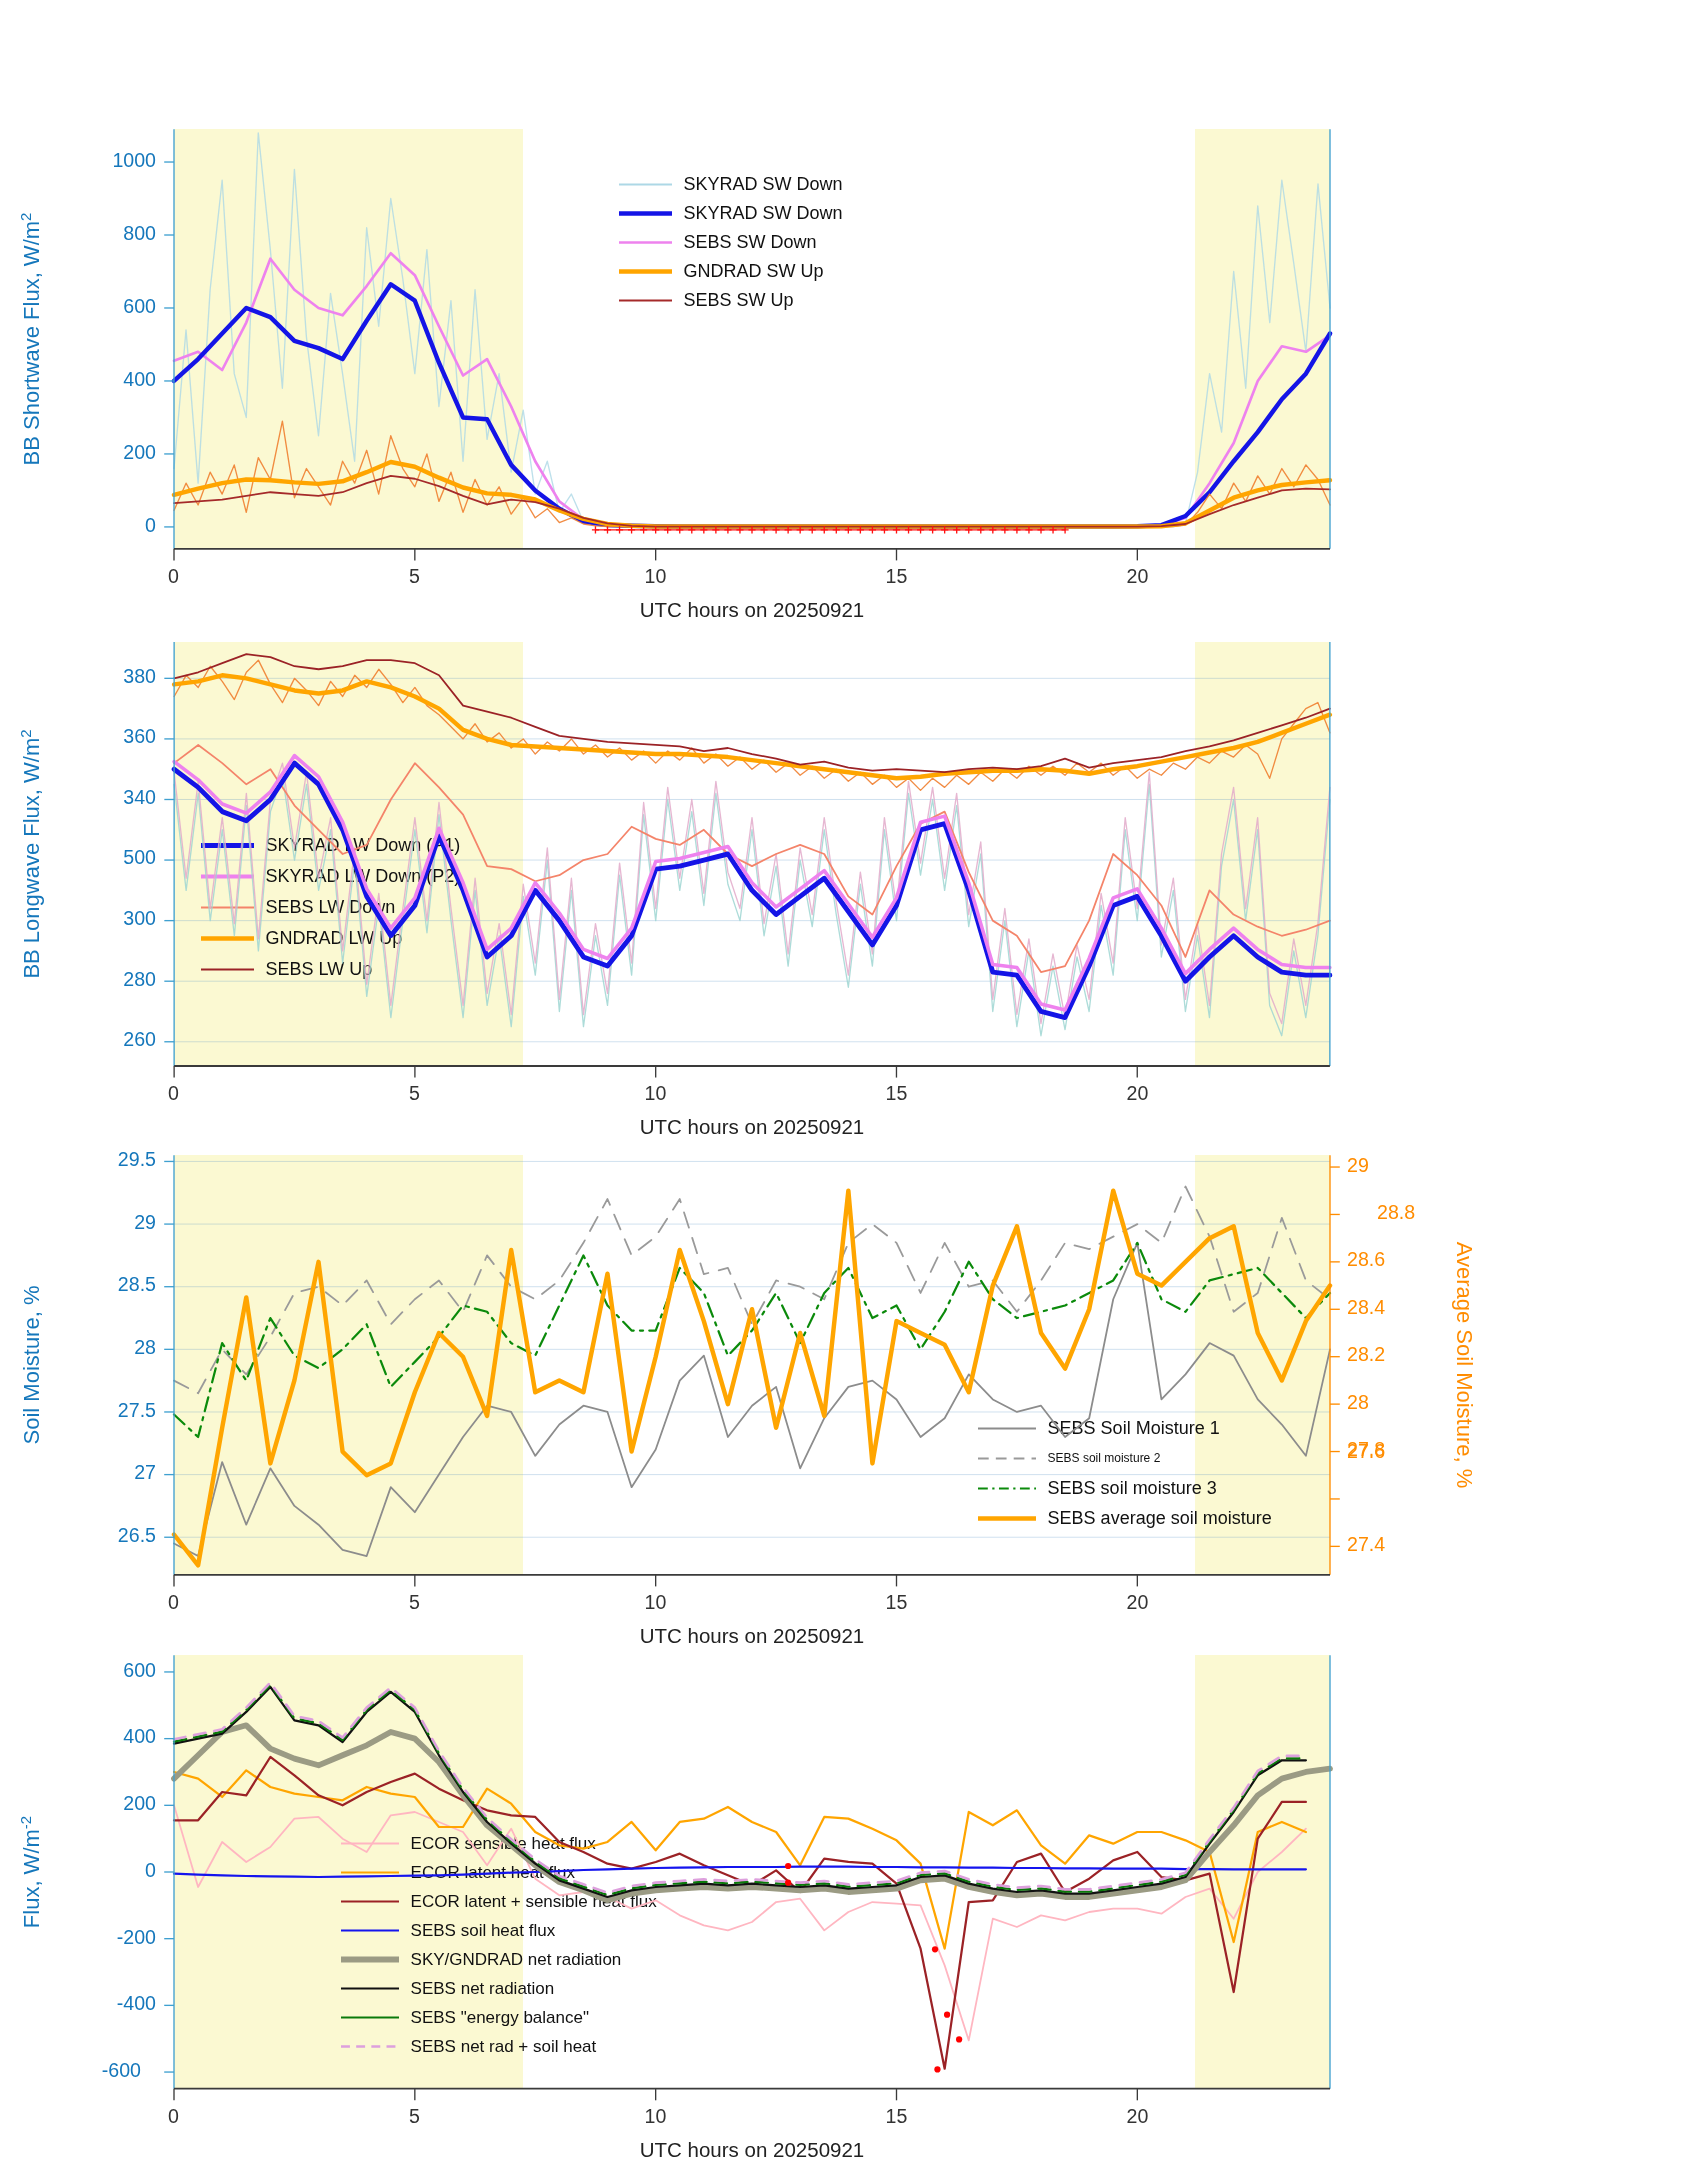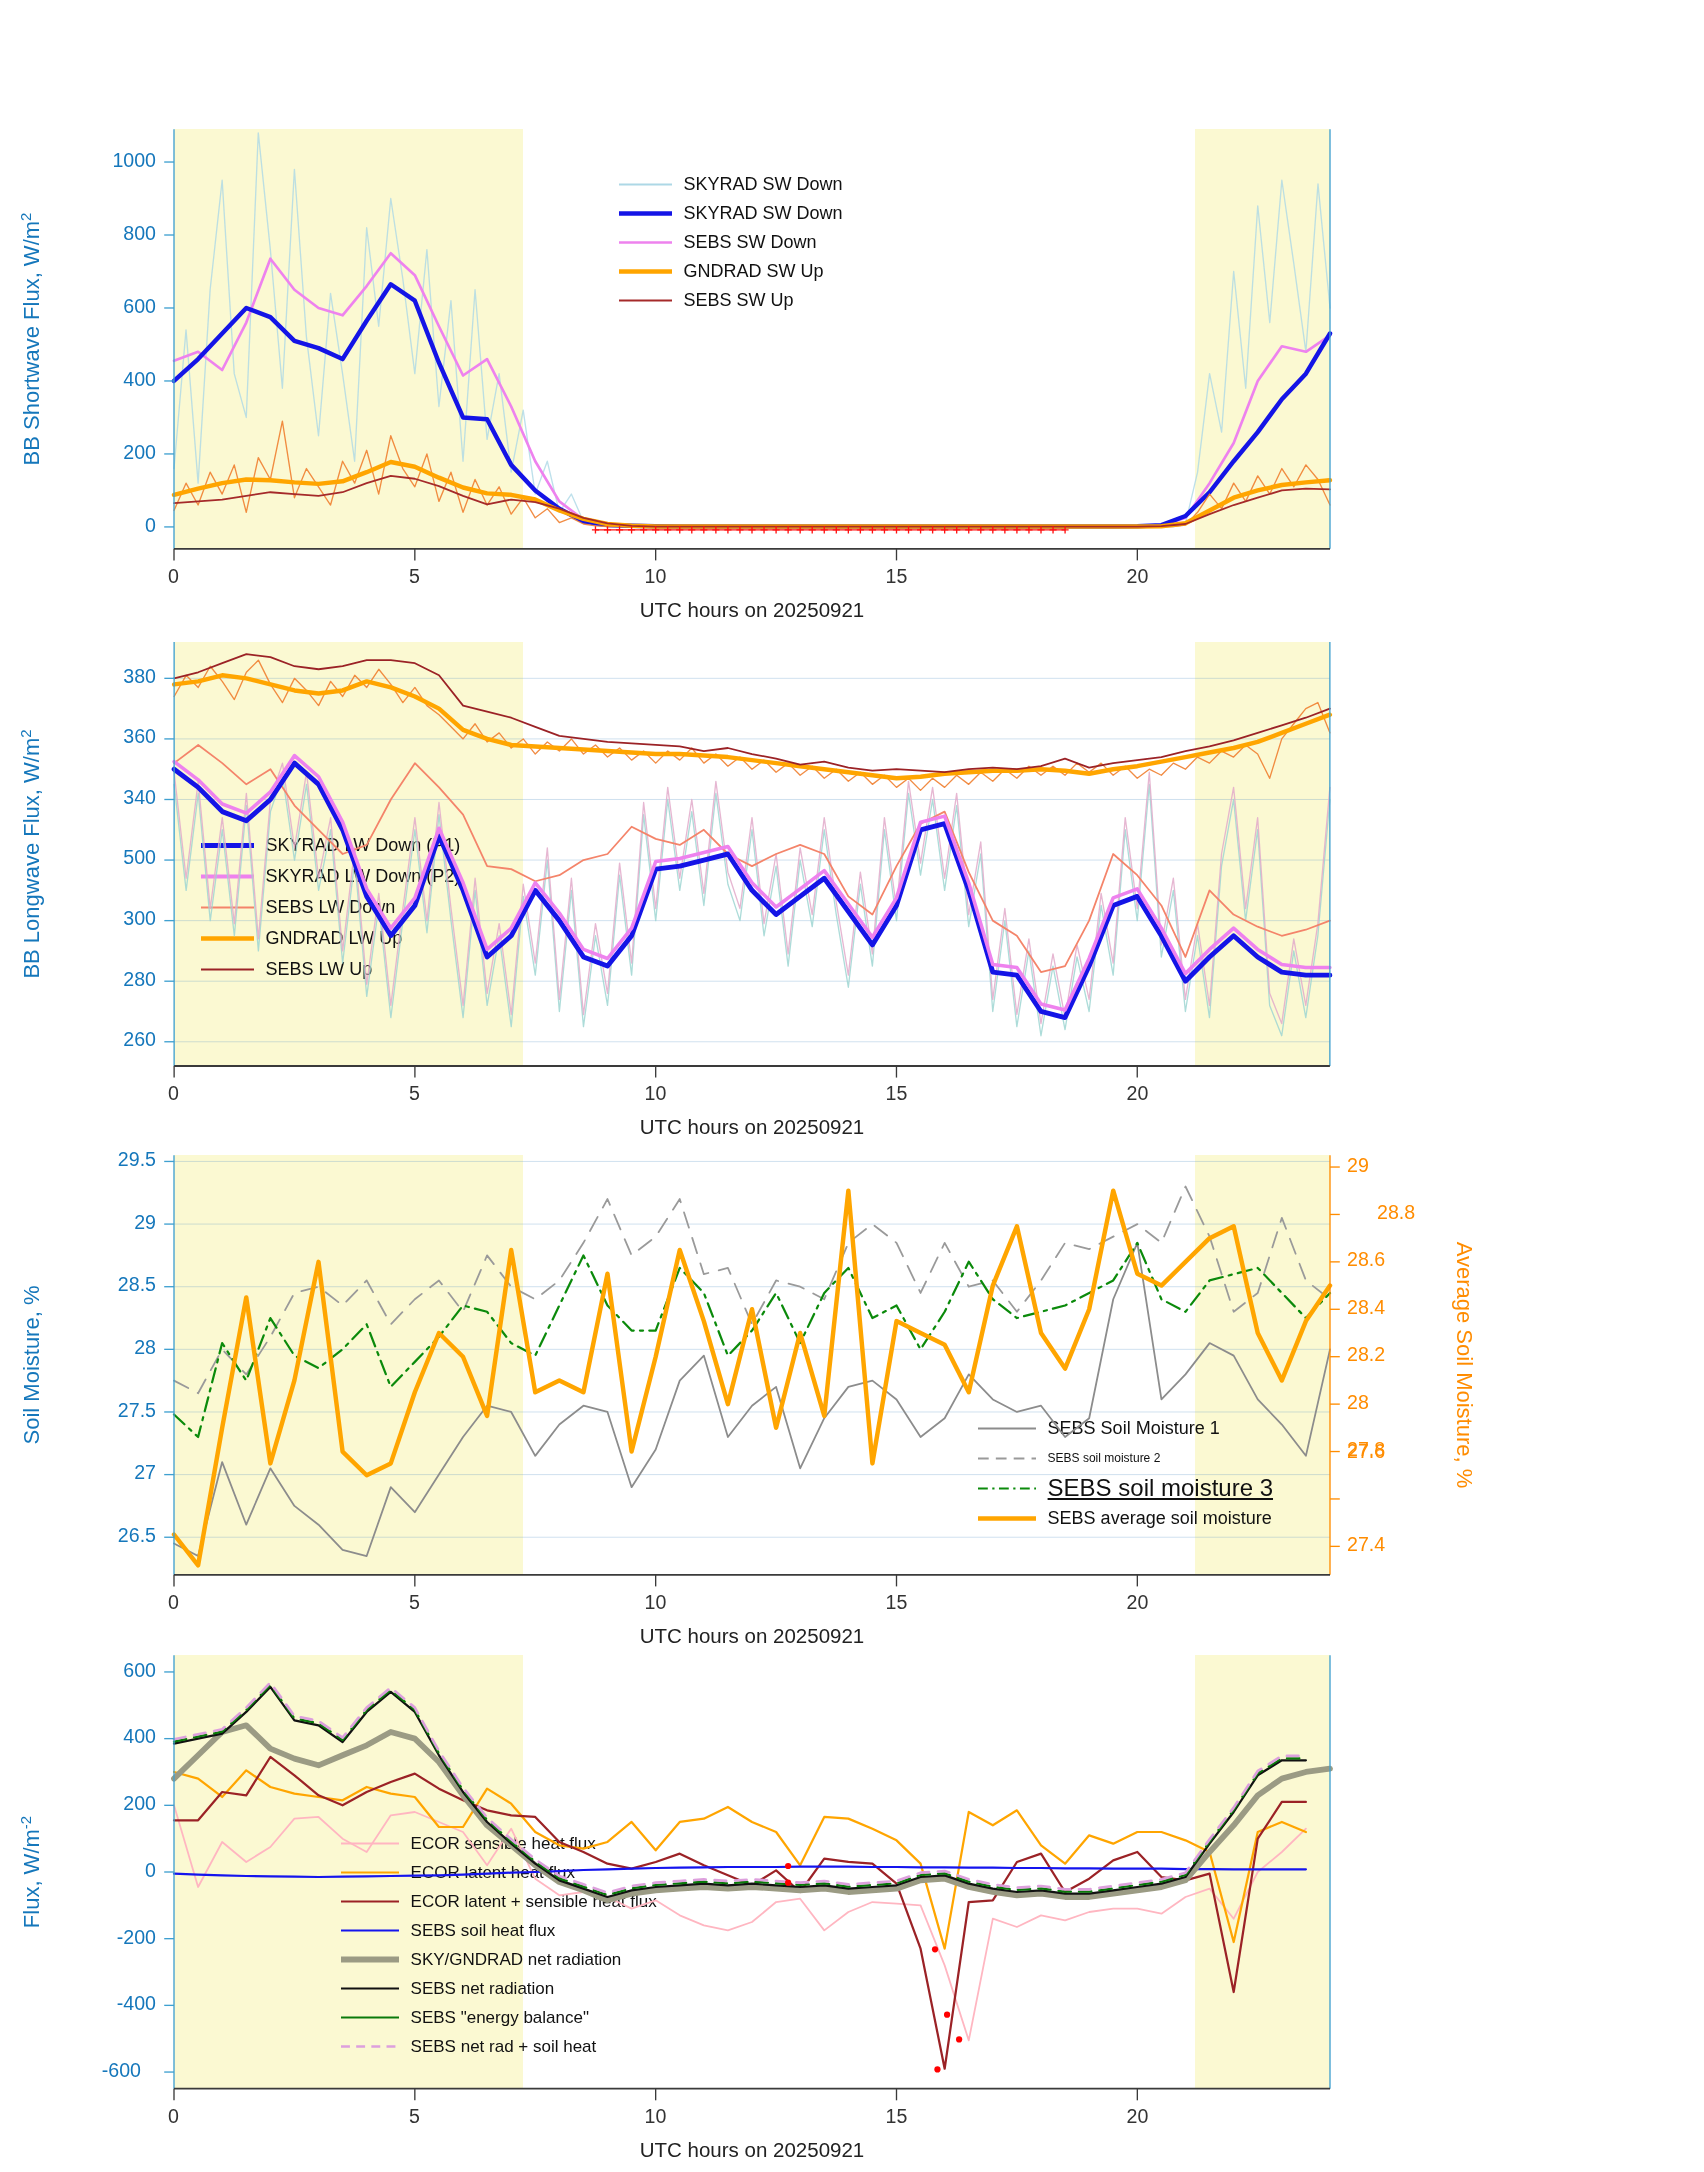--- a/index.html
+++ b/index.html
@@ -290,21 +290,21 @@
       <div class="legend-row" style="height: 30px;">
         <svg width="58" height="9" class="legend-swatch" viewBox="0 0 130 20">
           <line x1="0" x2="130" y1="10" y2="10" stroke="#9A9A9A" stroke-width="4" stroke-dasharray="24 16"></line>
         </svg>
         <span class="legend-label" style="font-size: 12px;">SEBS soil moisture 2</span>
       </div>
       <div class="legend-row" style="height: 30px;">
         <svg width="58" height="9" class="legend-swatch" viewBox="0 0 130 20">
           <line x1="0" x2="130" y1="10" y2="10" stroke="#0B8A0B" stroke-width="5" stroke-dasharray="22 10 5 10"></line>
         </svg>
-        <span class="legend-label" style="font-size: 24px; text-decoration: underline;">SEBS soil moisture 3</span>
+        <span class="legend-label" style="font-size: 18px;">SEBS soil moisture 3</span>
       </div>
       <div class="legend-row" style="height: 30px;">
         <svg width="58" height="9" class="legend-swatch" viewBox="0 0 130 20">
           <line x1="0" x2="130" y1="10" y2="10" stroke="#FFA500" stroke-width="10"></line>
         </svg>
         <span class="legend-label" style="font-size: 18px;">SEBS average soil moisture</span>
       </div>
     </div>
     <div class="plot" style="left: 174px; top: 1655px; width: 1156px; height: 434px; position: absolute;">
       <div class="band" style="left: 0px; width: 349px; background: rgb(251, 249, 210); z-index: 0;"></div>

